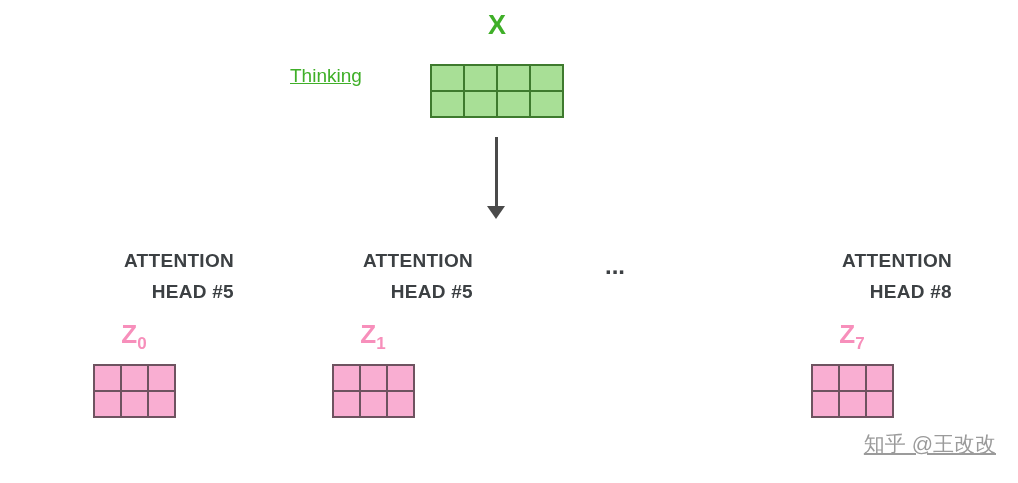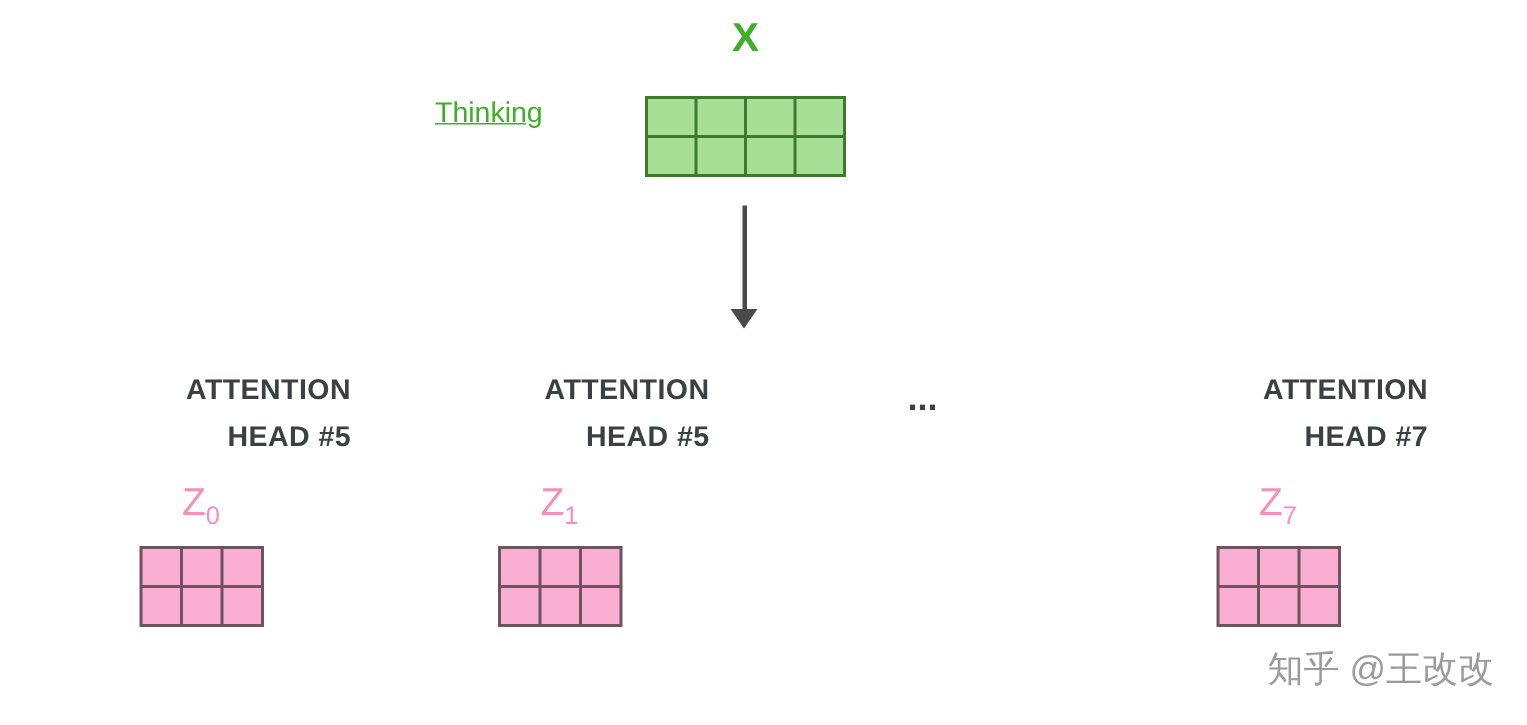--- a/index.html
+++ b/index.html
@@ -108,21 +108,21 @@
     font-size: 19px;
     font-weight: bold;
     line-height: 31px;
     color: var(--dark-text, #3c4043);
     letter-spacing: 0.3px;
   }
   .z-label {
     margin-top: 12px;
     text-align: center;
     font-size: 26px;
-    font-weight: normal;
+    font-weight: bold;
     color: var(--pink-text, #f78fbb);
   }
   .z-label sub {
     font-size: 17px;
   }
   .ellipsis {
     position: absolute;
     left: 585px;
     top: 252px;
     width: 60px;
@@ -130,22 +130,23 @@
     font-size: 24px;
     font-weight: bold;
     color: var(--dark-text, #3c4043);
   }
 
   
   .watermark {
     position: absolute;
     right: 22px;
     top: 430px;
-    font-size: 24px;
+    font-size: 21px;
     color: var(--watermark, #9b9b9b);
+    text-decoration: underline;
   }
 </style>
 </head>
 <body>
 
 <div class="canvas">
 
   <div class="x-label">X</div>
   <div class="side-label">
     <div>Thinking</div>
@@ -194,21 +195,21 @@
         <div class="cell"></div>
         <div class="cell"></div>
       </div>
   </div>
 
   <div class="ellipsis">...</div>
 
   <div class="head head-7">
     <div class="head-title">
       <div>ATTENTION</div>
-      <div>HEAD #7</div>
+      <div>HEAD #8</div>
     </div>
     <div class="z-label"><span>Z</span><sub>7</sub></div>
     <div class="matrix matrix-pink" style="grid-template-columns: repeat(3, auto);">
         <div class="cell"></div>
         <div class="cell"></div>
         <div class="cell"></div>
         <div class="cell"></div>
         <div class="cell"></div>
         <div class="cell"></div>
       </div>

